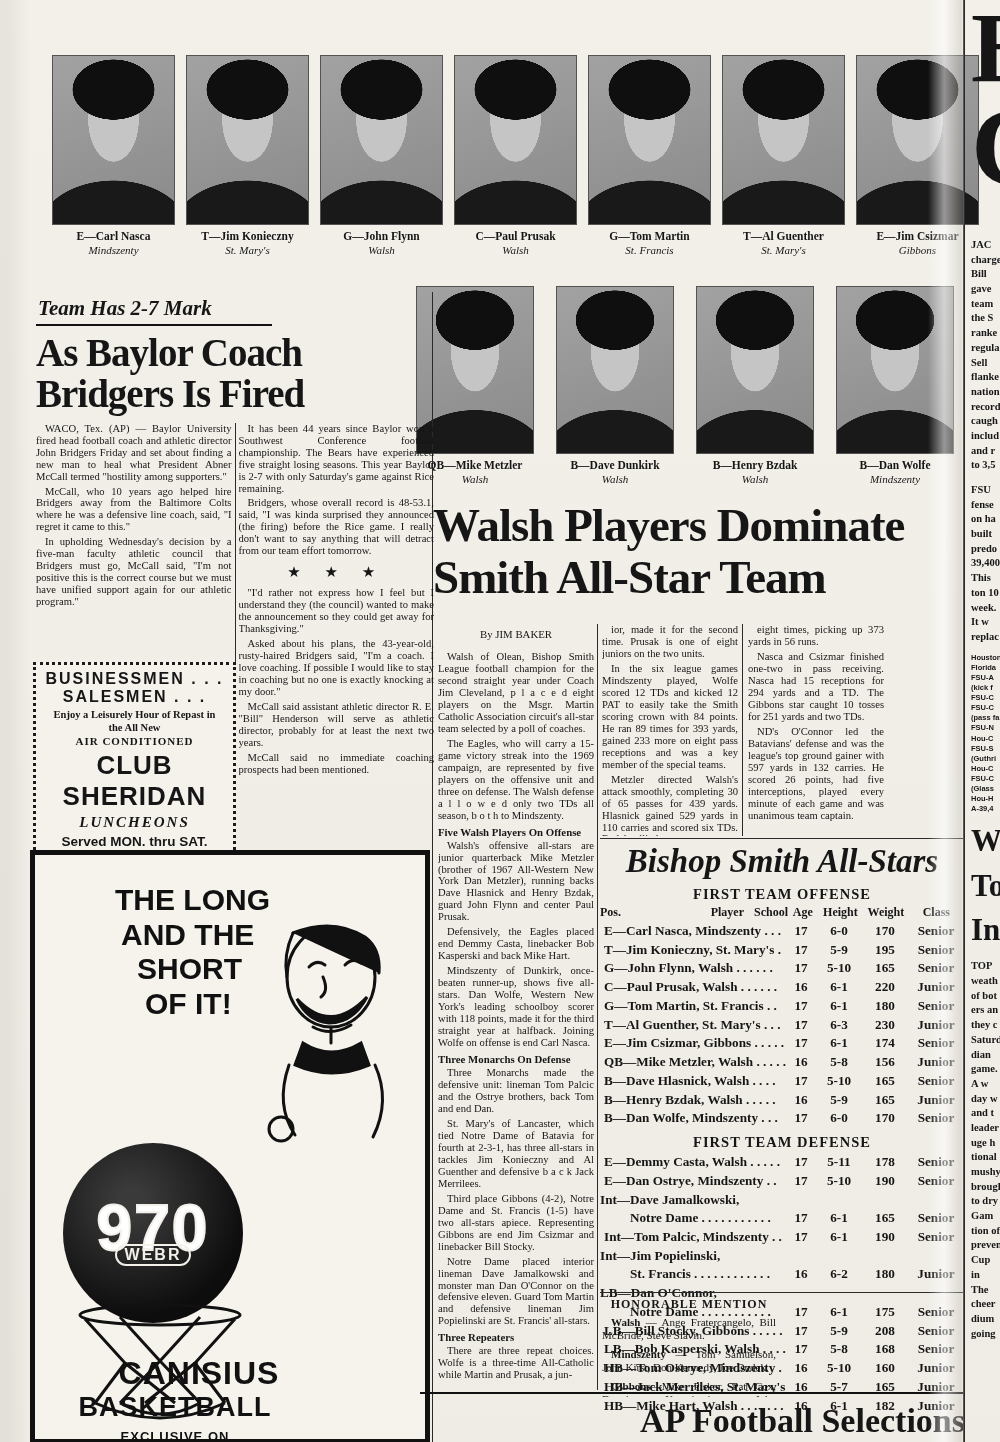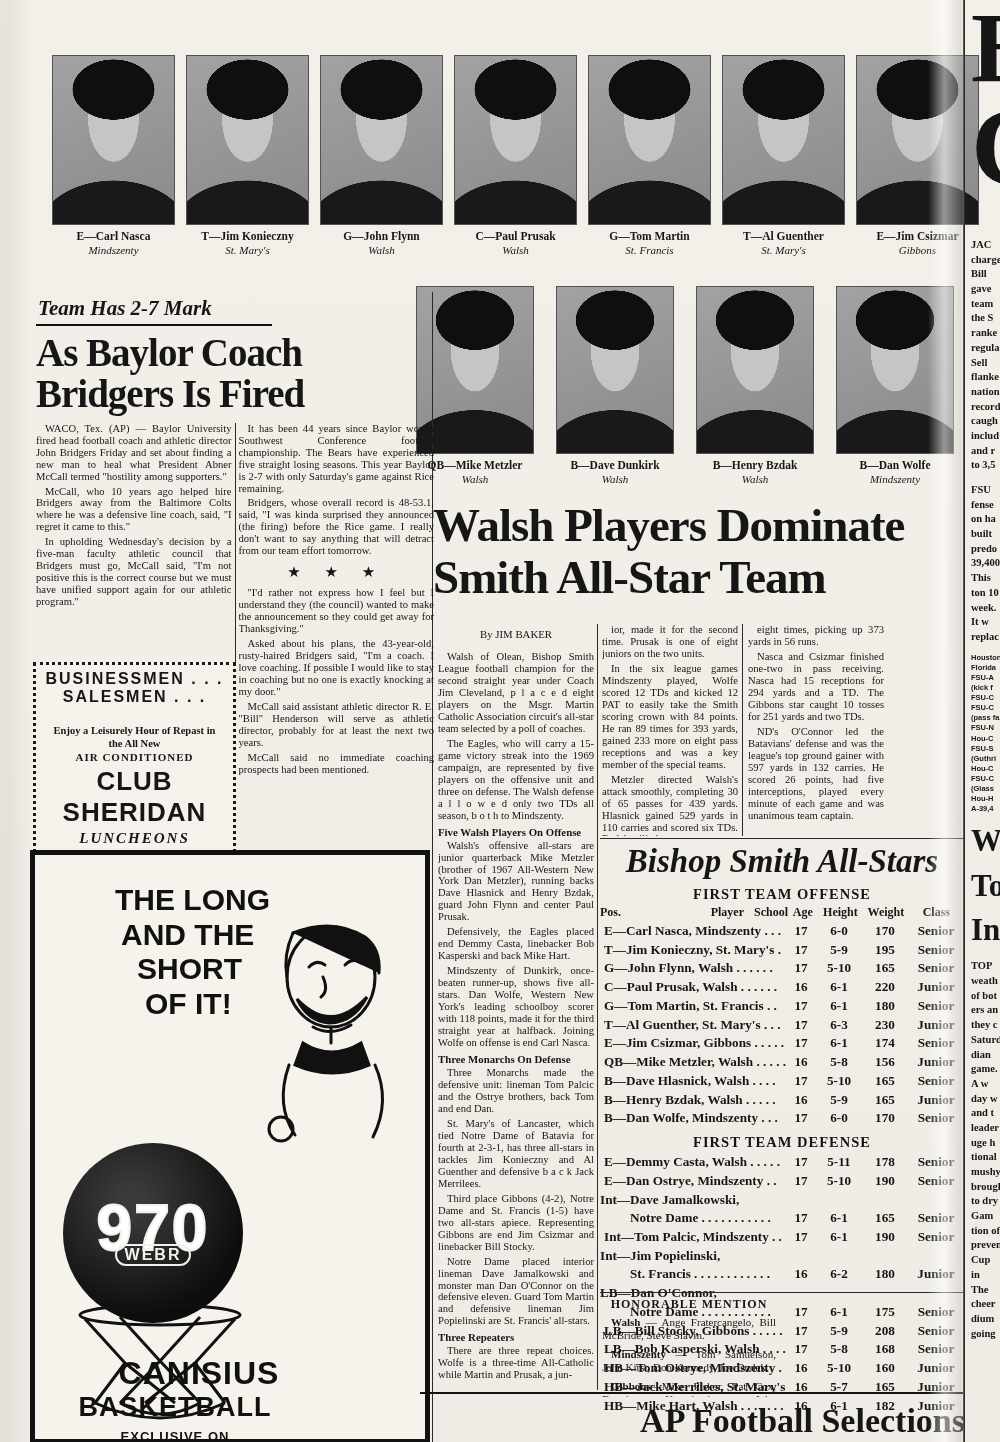--- a/index.html
+++ b/index.html
@@ -39,21 +39,21 @@
   .para{font-size:10.6px; line-height:1.13; text-align:justify; text-indent:9px; margin:0 0 3px 0;}
   .subhead{font-weight:bold; font-size:10.8px; margin:4px 0 2px 0;}
   .byline{font-weight:normal; font-size:10.8px; text-align:center; margin:2px 0 11px 0;}
   .stars{text-align:center; font-size:15px; letter-spacing:10px; margin:6px 0;}
   
   .sheridan{
     width:203px; border:3px dotted #1c1c1c; padding:5px 4px; box-sizing:border-box;
     text-align:center; background:#f5f2ec;
   }
   .s-big{font-weight:bold; font-size:16px; letter-spacing:2px; font-family:"Liberation Sans",sans-serif;}
-  .s-small{font-weight:bold; font-size:10.5px; line-height:1.25; padding:2px 6px 0 6px;margin-top:16px;}
+  .s-small{font-weight:bold; font-size:10.5px; line-height:1.25; padding:2px 6px 0 6px;}
   .s-caps{font-weight:bold; font-size:11px; letter-spacing:1px; margin-top:1px;}
   .s-name{font-weight:bold; font-size:26px; letter-spacing:1px; font-family:"Liberation Sans",sans-serif; margin:3px 0 2px 0;}
   .s-lunch{font-style:italic; font-weight:bold; font-size:15px; letter-spacing:2px; margin:2px 0;}
   .s-med{font-weight:bold; font-size:13.5px; font-family:"Liberation Sans",sans-serif; margin-top:3px;}
   .s-caps2{font-weight:bold; font-size:10.5px; font-family:"Liberation Sans",sans-serif; margin-top:3px; letter-spacing:1px;}
   .s-phone{font-weight:bold; font-size:12.5px; font-family:"Liberation Sans",sans-serif; margin-top:3px;}
   
   .webr{
     width:400px; height:594px; border:5px solid #111; box-sizing:border-box;
     background:#f6f3ed; overflow:hidden; position:absolute;

